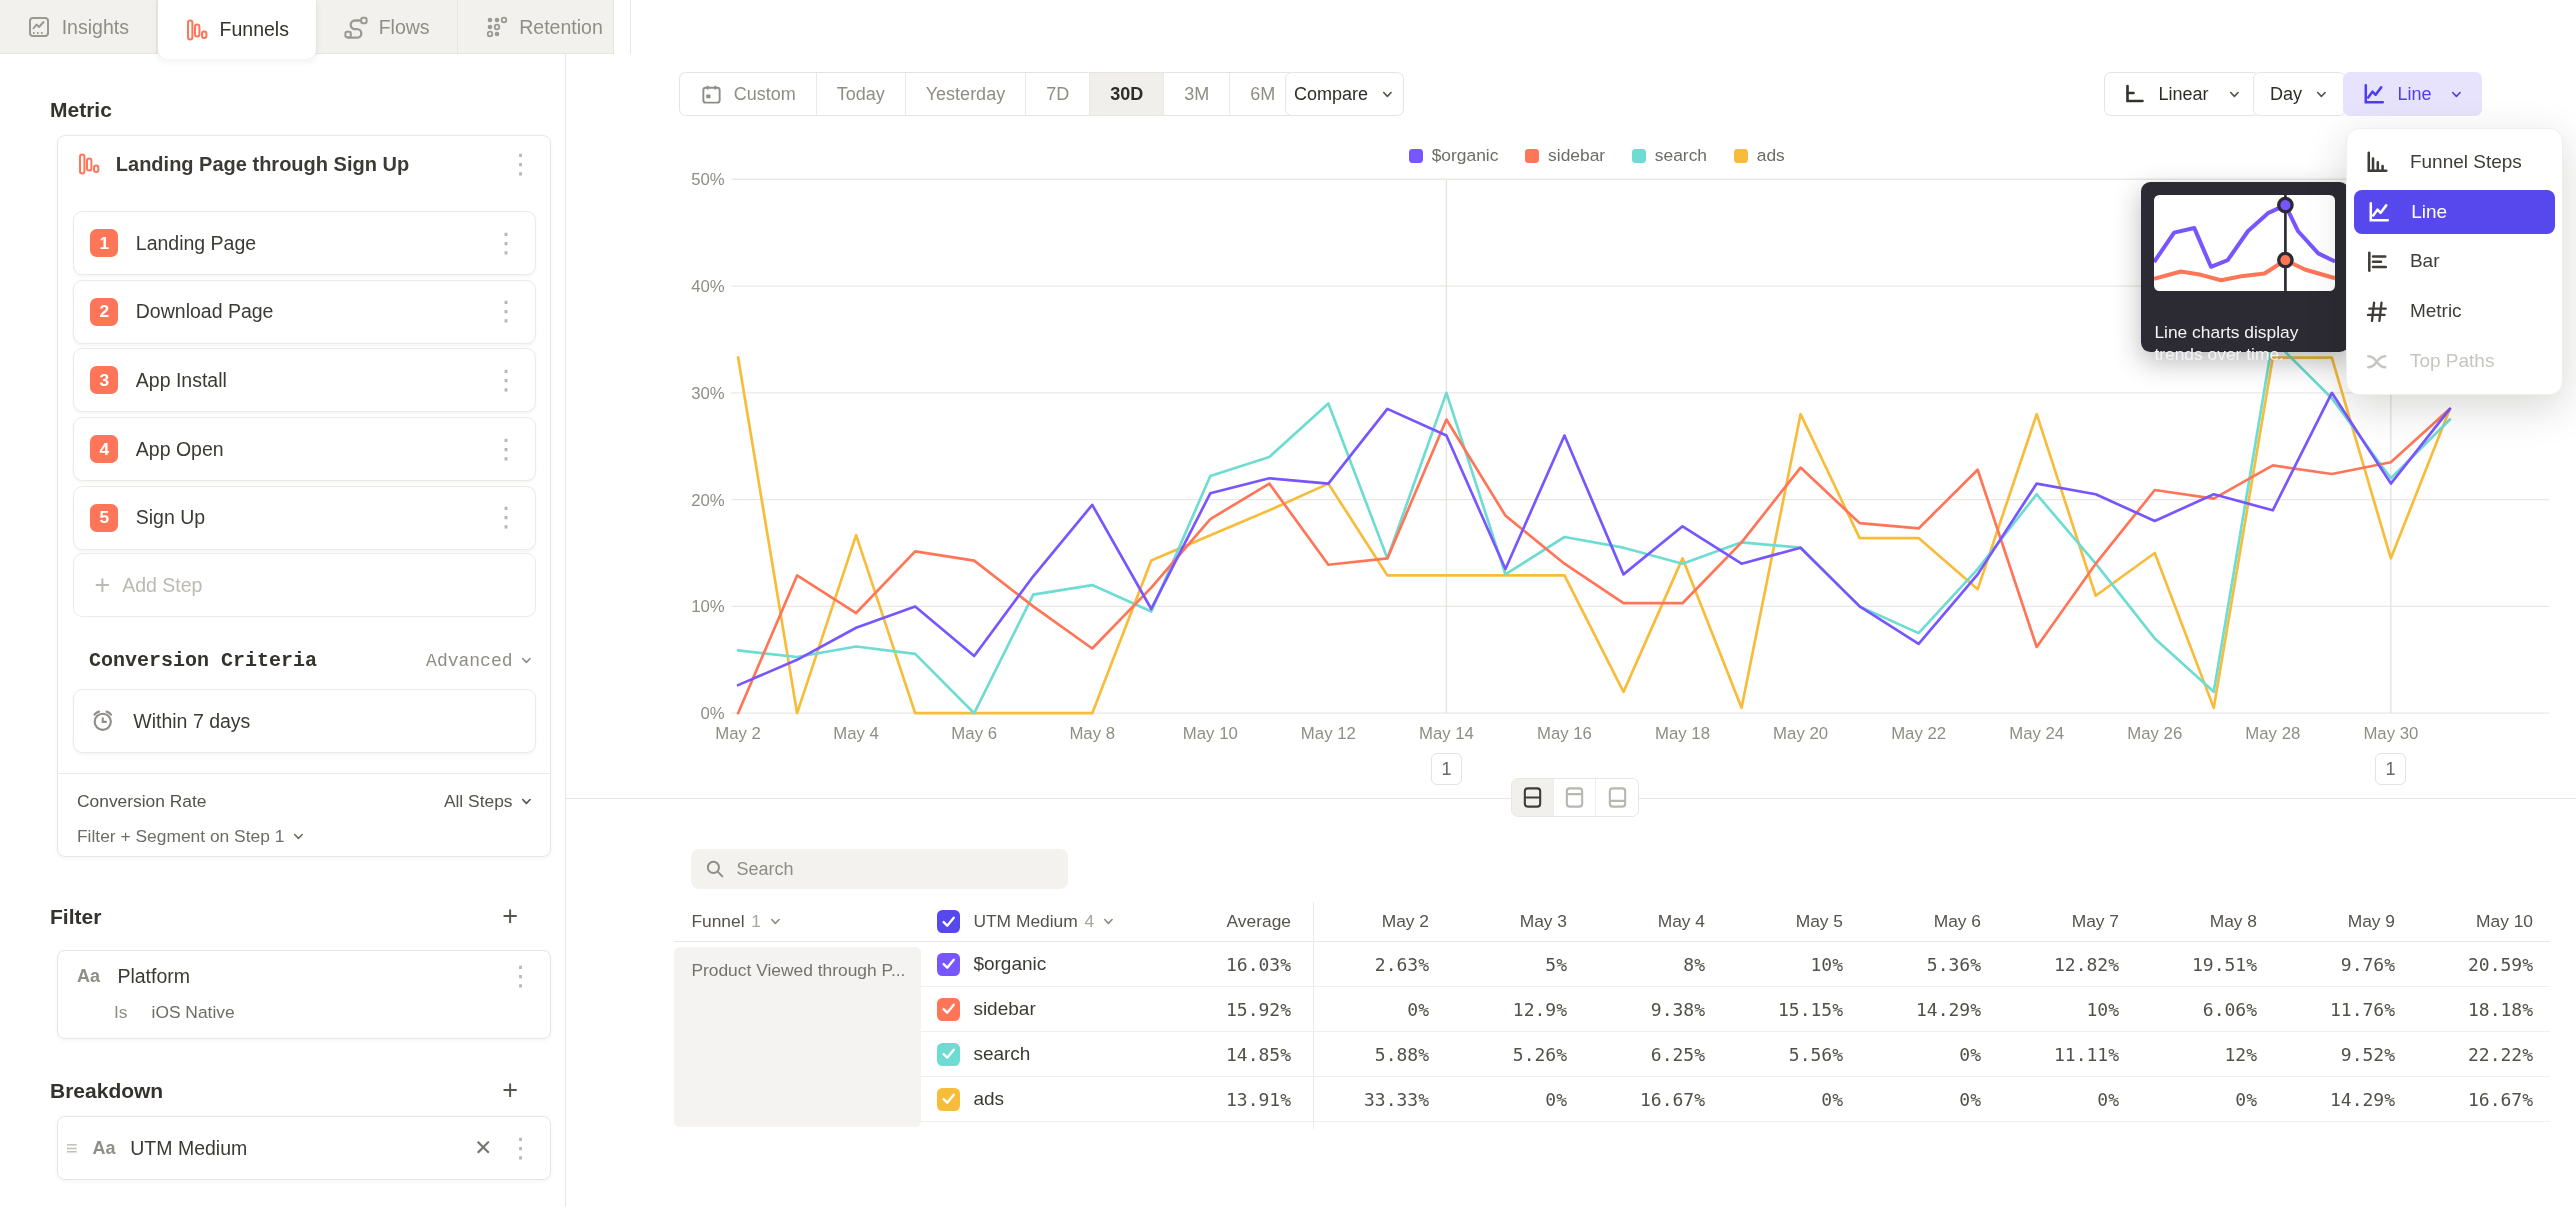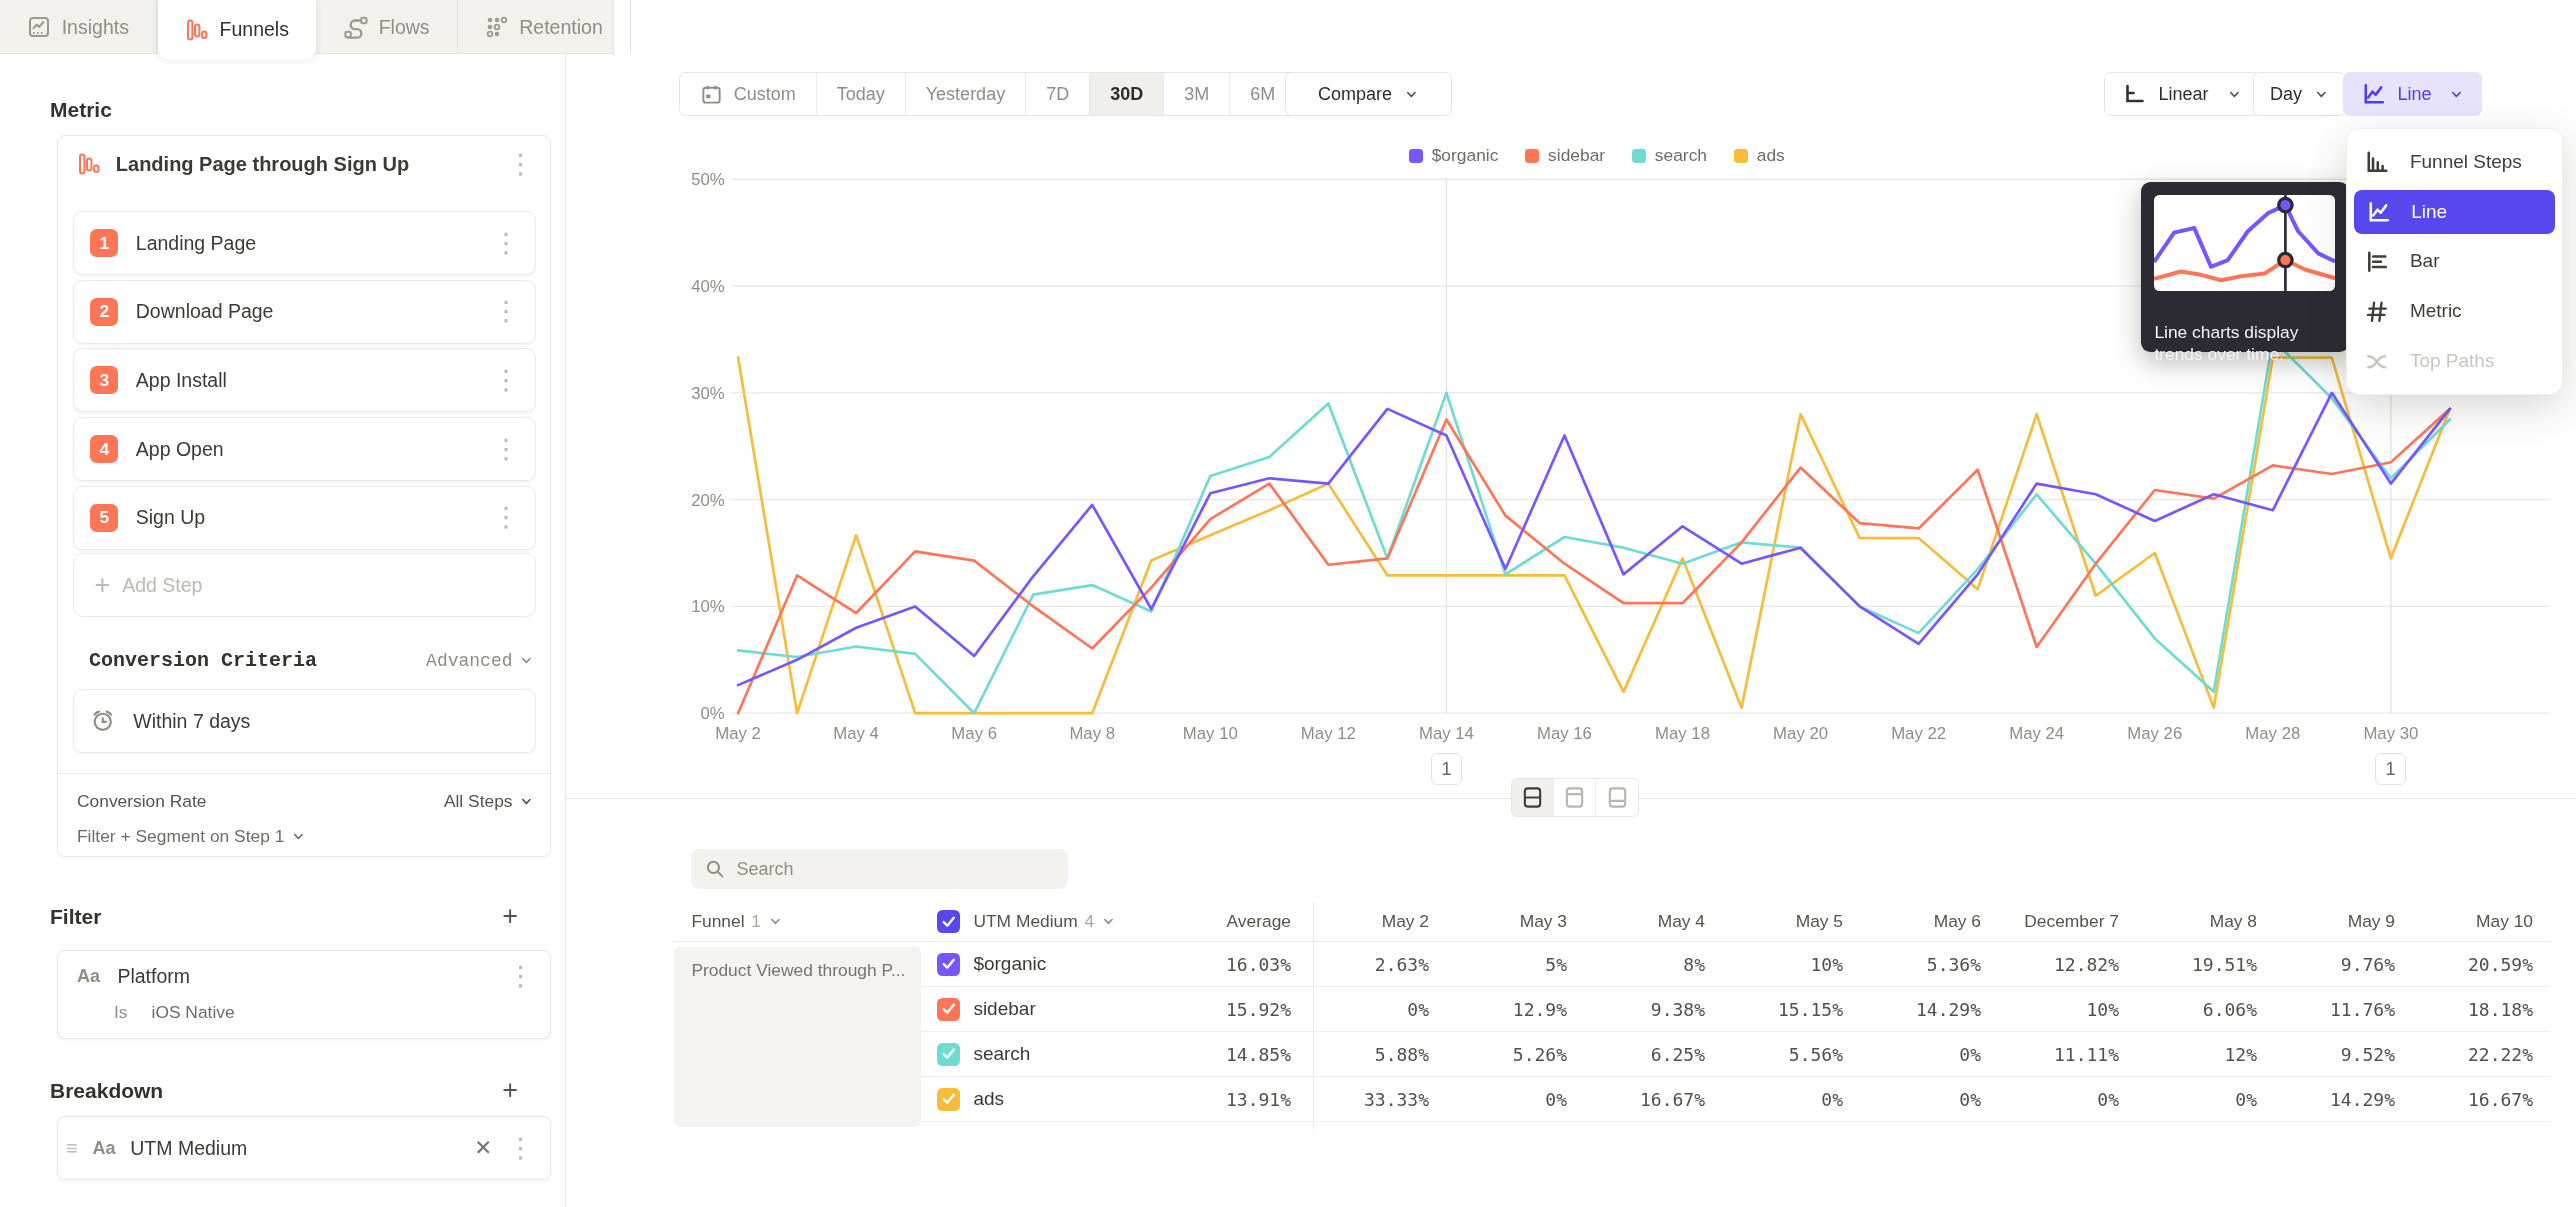--- a/index.html
+++ b/index.html
@@ -319,21 +319,21 @@
     <div class="seg">
       <span>3M</span>
     </div>
     <div class="seg">
       <span>6M</span>
     </div>
     <div class="seg">
       <span>12M</span>
     </div>
   </div>
-<div class="btn" style="left:1285px; padding:0 32px; gap:5.4px;">
+<div class="btn" style="left:1285px; padding:0 8px; gap:5.4px;">
   <span>Compare</span>
     <span class="chev" id="chev-compare">
       <svg width="14.8" height="14.8" viewBox="0 0 20 20" fill="none">
         <path d="M5 7.5 l5 5.2 5-5.2" stroke="#55534c" stroke-width="2.2" stroke-linecap="round" stroke-linejoin="round"></path>
       </svg>
     </span>
 </div>
 <div class="btn" style="left:2104px; padding:0 17.4px; gap:12px;">
   <span class="icn" id="linear-icon">
       <svg width="24" height="24" viewBox="0 0 24 24" fill="none">
@@ -497,21 +497,21 @@
               </svg>
             </span>
           </span>
         </div>
         <div class="c-avg hc">Average</div>
         <div class="c-day hc">May 2</div>
         <div class="c-day hc">May 3</div>
         <div class="c-day hc">May 4</div>
         <div class="c-day hc">May 5</div>
         <div class="c-day hc">May 6</div>
-        <div class="c-day hc">December 7</div>
+        <div class="c-day hc">May 7</div>
         <div class="c-day hc">May 8</div>
         <div class="c-day hc">May 9</div>
         <div class="c-day hc">May 10</div>
       </div>
   </div>
   <div id="tbody">
       <div class="t-row data-row">
         <div class="t-spacer"></div>
         <div class="t-line" style="height: 100%;">
           <div class="c-name">

